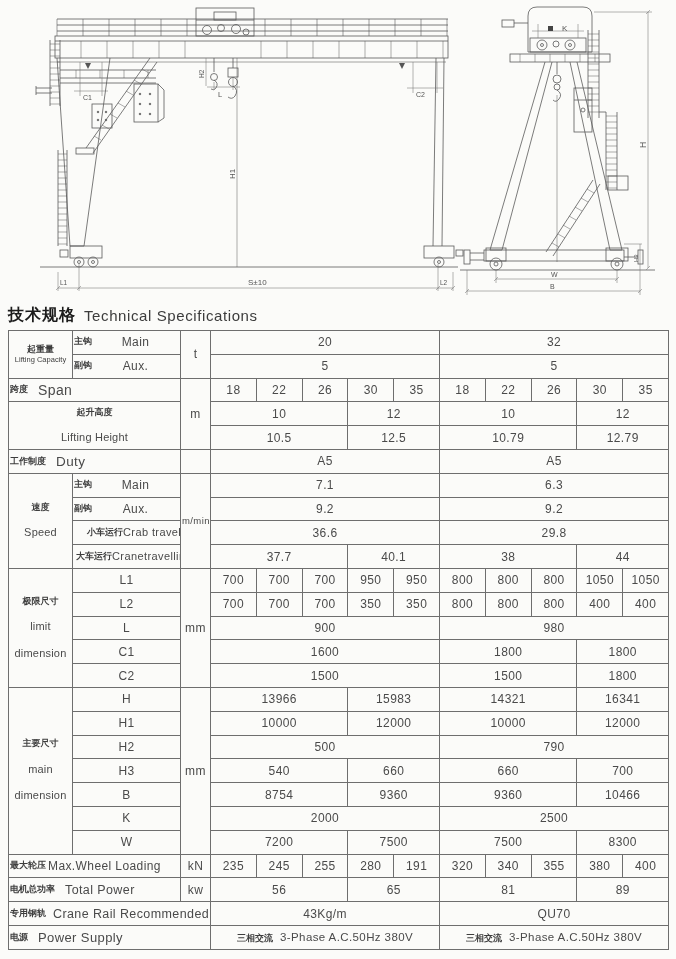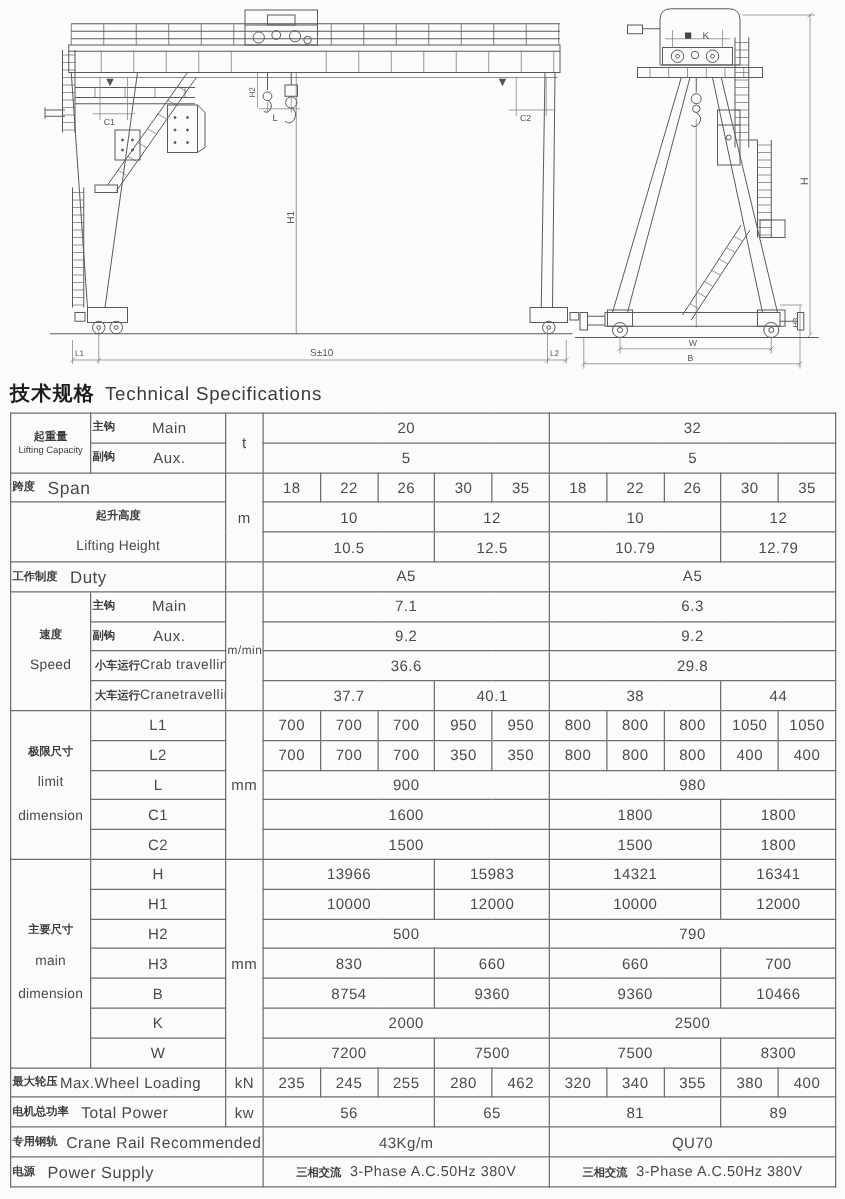--- a/index.html
+++ b/index.html
@@ -344,21 +344,21 @@
     <td class="lblB">
       <div class="row">
             <span class="cn">副钩</span>
             <span class="en">Aux.</span>
           </div>
     </td>
     <td class="val" colspan="5">9.2</td>
     <td class="val" colspan="5">9.2</td>
   </tr>
   <tr>
-    <td class="lblB" style="padding-left:3px">
+    <td class="lblB" style="padding-left:14px">
       <div class="row">
             <span class="cn">小车运行</span>
             <span class="en" style="font-size:11px">Crab travelling</span>
           </div>
     </td>
     <td class="val" colspan="5">36.6</td>
     <td class="val" colspan="5">29.8</td>
   </tr>
   <tr>
     <td class="lblB" style="padding-left:3px">
@@ -447,21 +447,21 @@
     <td class="val" colspan="3">10000</td>
     <td class="val" colspan="2">12000</td>
   </tr>
   <tr>
     <td class="letter">H2</td>
     <td class="val" colspan="5">500</td>
     <td class="val" colspan="5">790</td>
   </tr>
   <tr>
     <td class="letter">H3</td>
-    <td class="val" colspan="3">830</td>
+    <td class="val" colspan="3">540</td>
     <td class="val" colspan="2">660</td>
     <td class="val" colspan="3">660</td>
     <td class="val" colspan="2">700</td>
   </tr>
   <tr>
     <td class="letter">B</td>
     <td class="val" colspan="3">8754</td>
     <td class="val" colspan="2">9360</td>
     <td class="val" colspan="3">9360</td>
     <td class="val" colspan="2">10466</td>
@@ -484,21 +484,21 @@
       <div class="row" style="gap:2px">
             <span class="cn">最大轮压</span>
             <span class="en" style="font-size:12px">Max.Wheel  Loading</span>
           </div>
     </td>
     <td class="unit">kN</td>
     <td class="val">235</td>
     <td class="val">245</td>
     <td class="val">255</td>
     <td class="val">280</td>
-    <td class="val">462</td>
+    <td class="val">191</td>
     <td class="val">320</td>
     <td class="val">340</td>
     <td class="val">355</td>
     <td class="val">380</td>
     <td class="val">400</td>
   </tr>
 
   <tr>
     <td class="lblAB" colspan="2">
       <div class="row">

